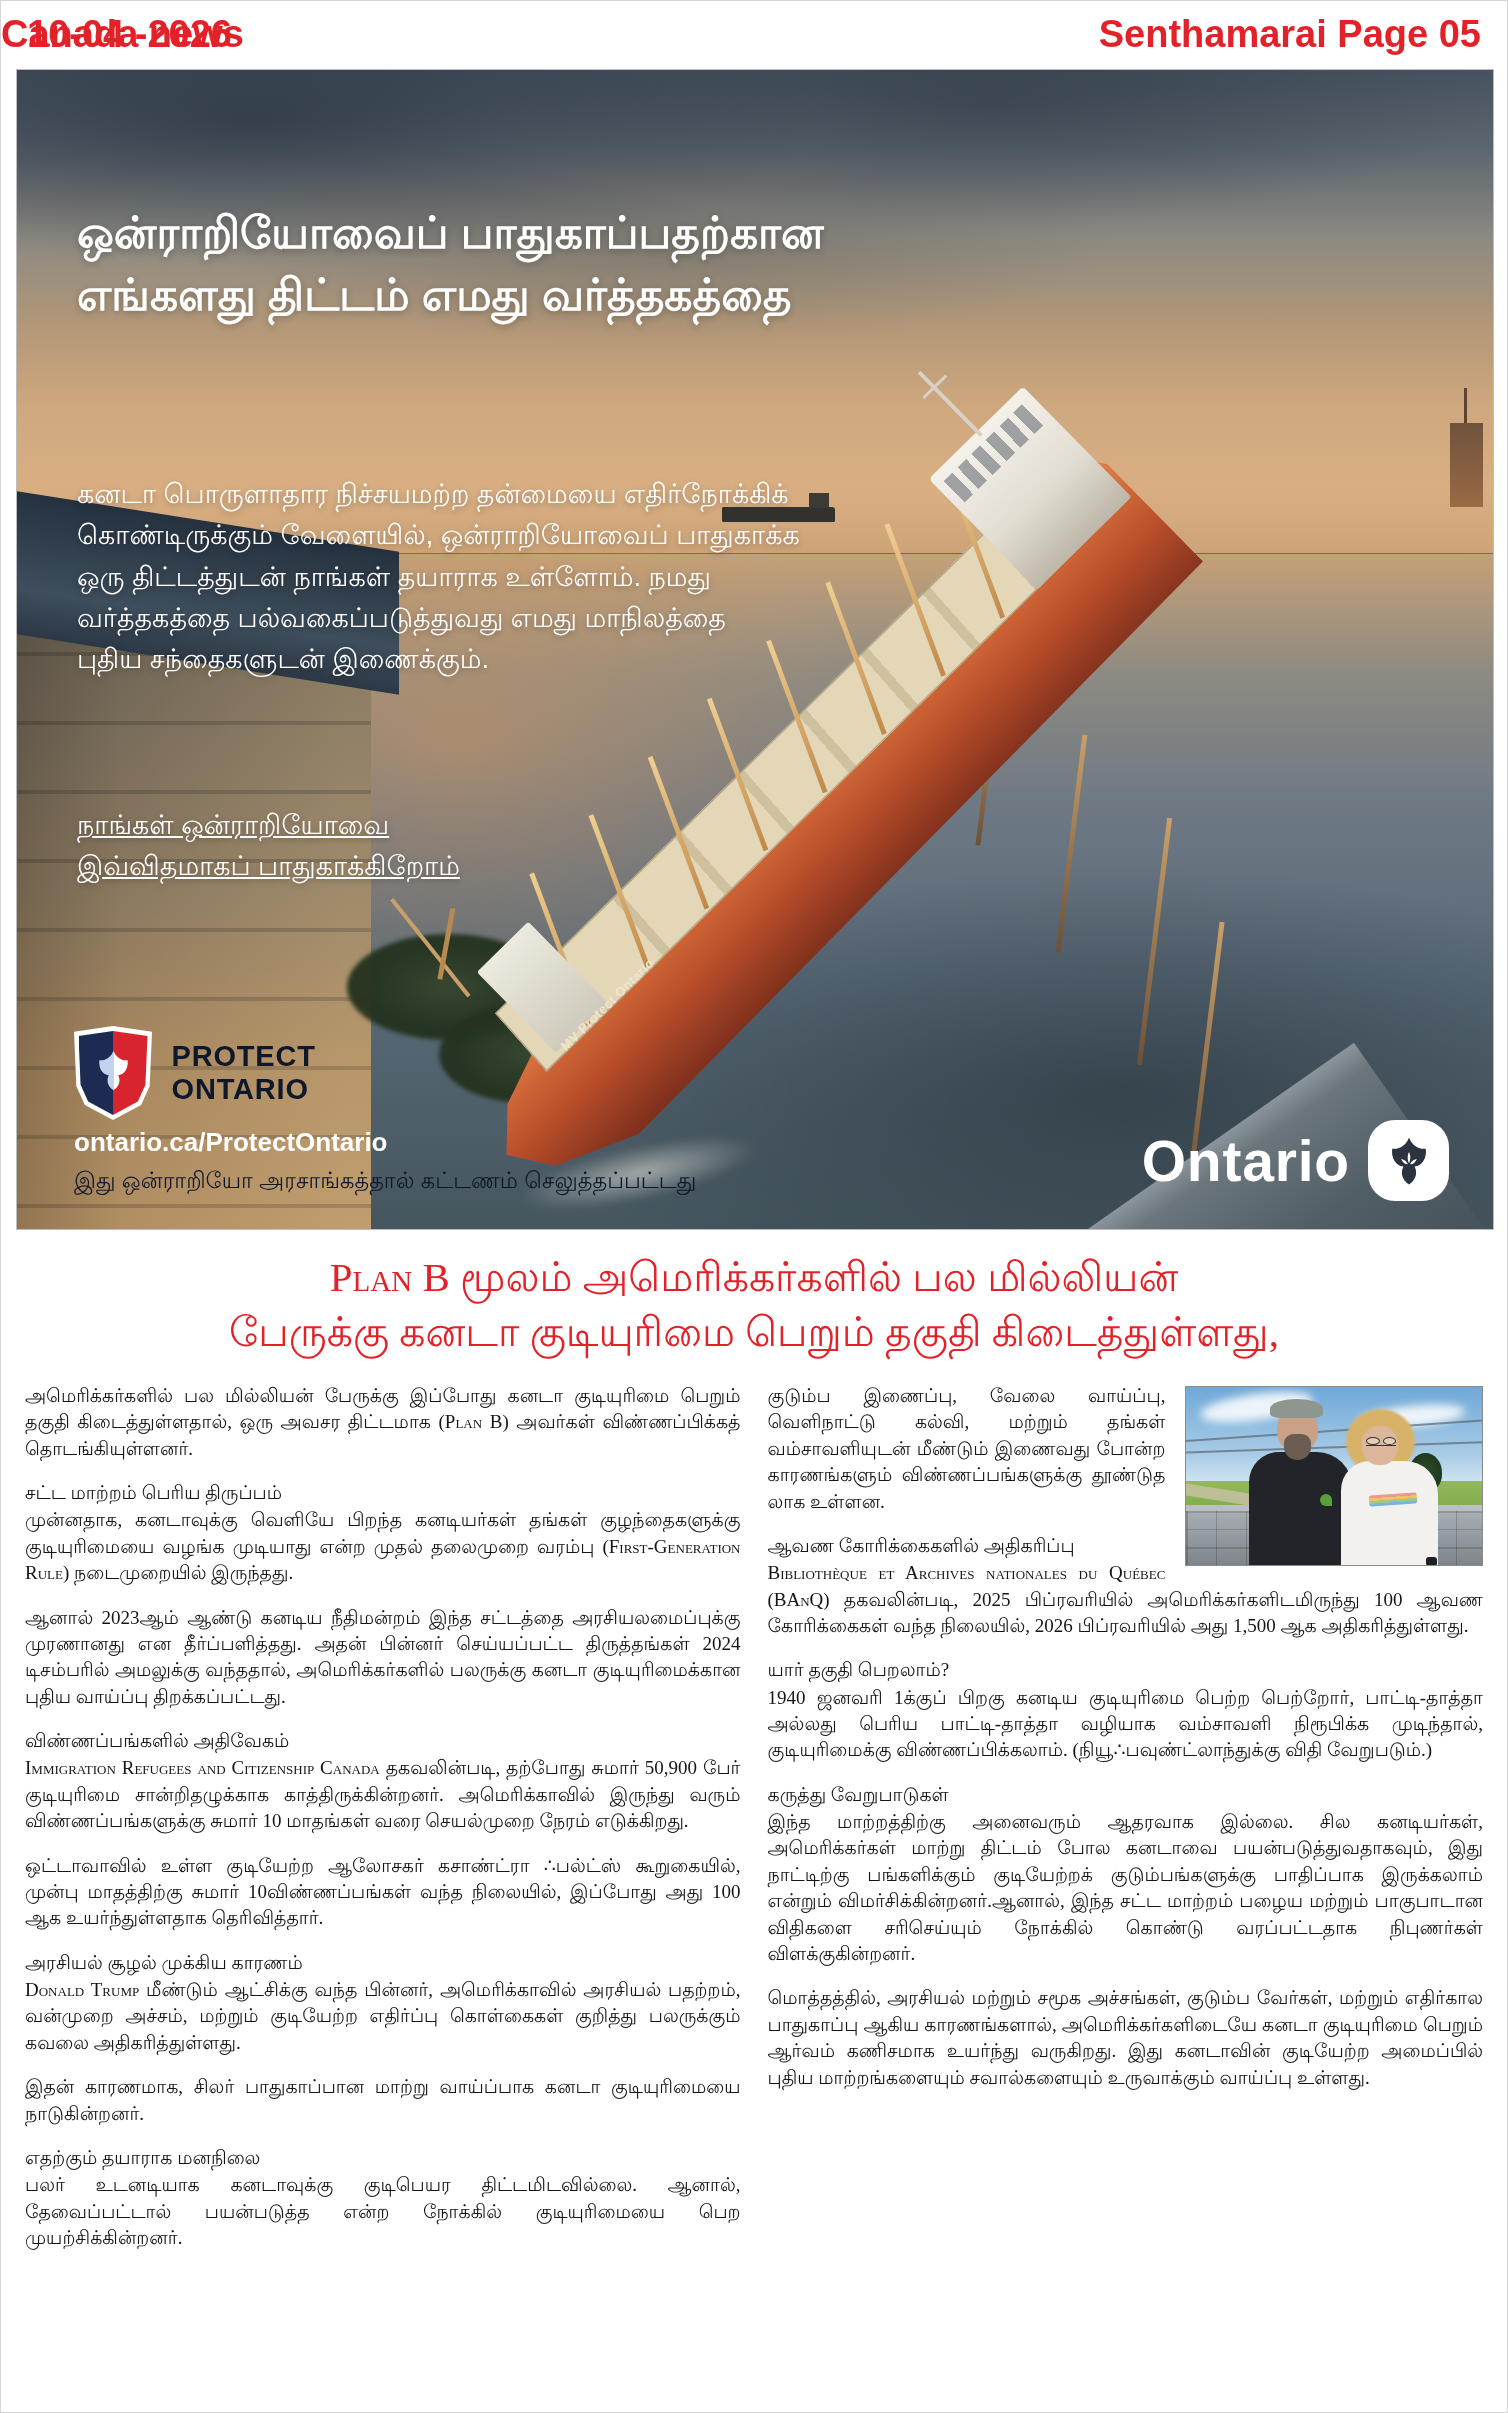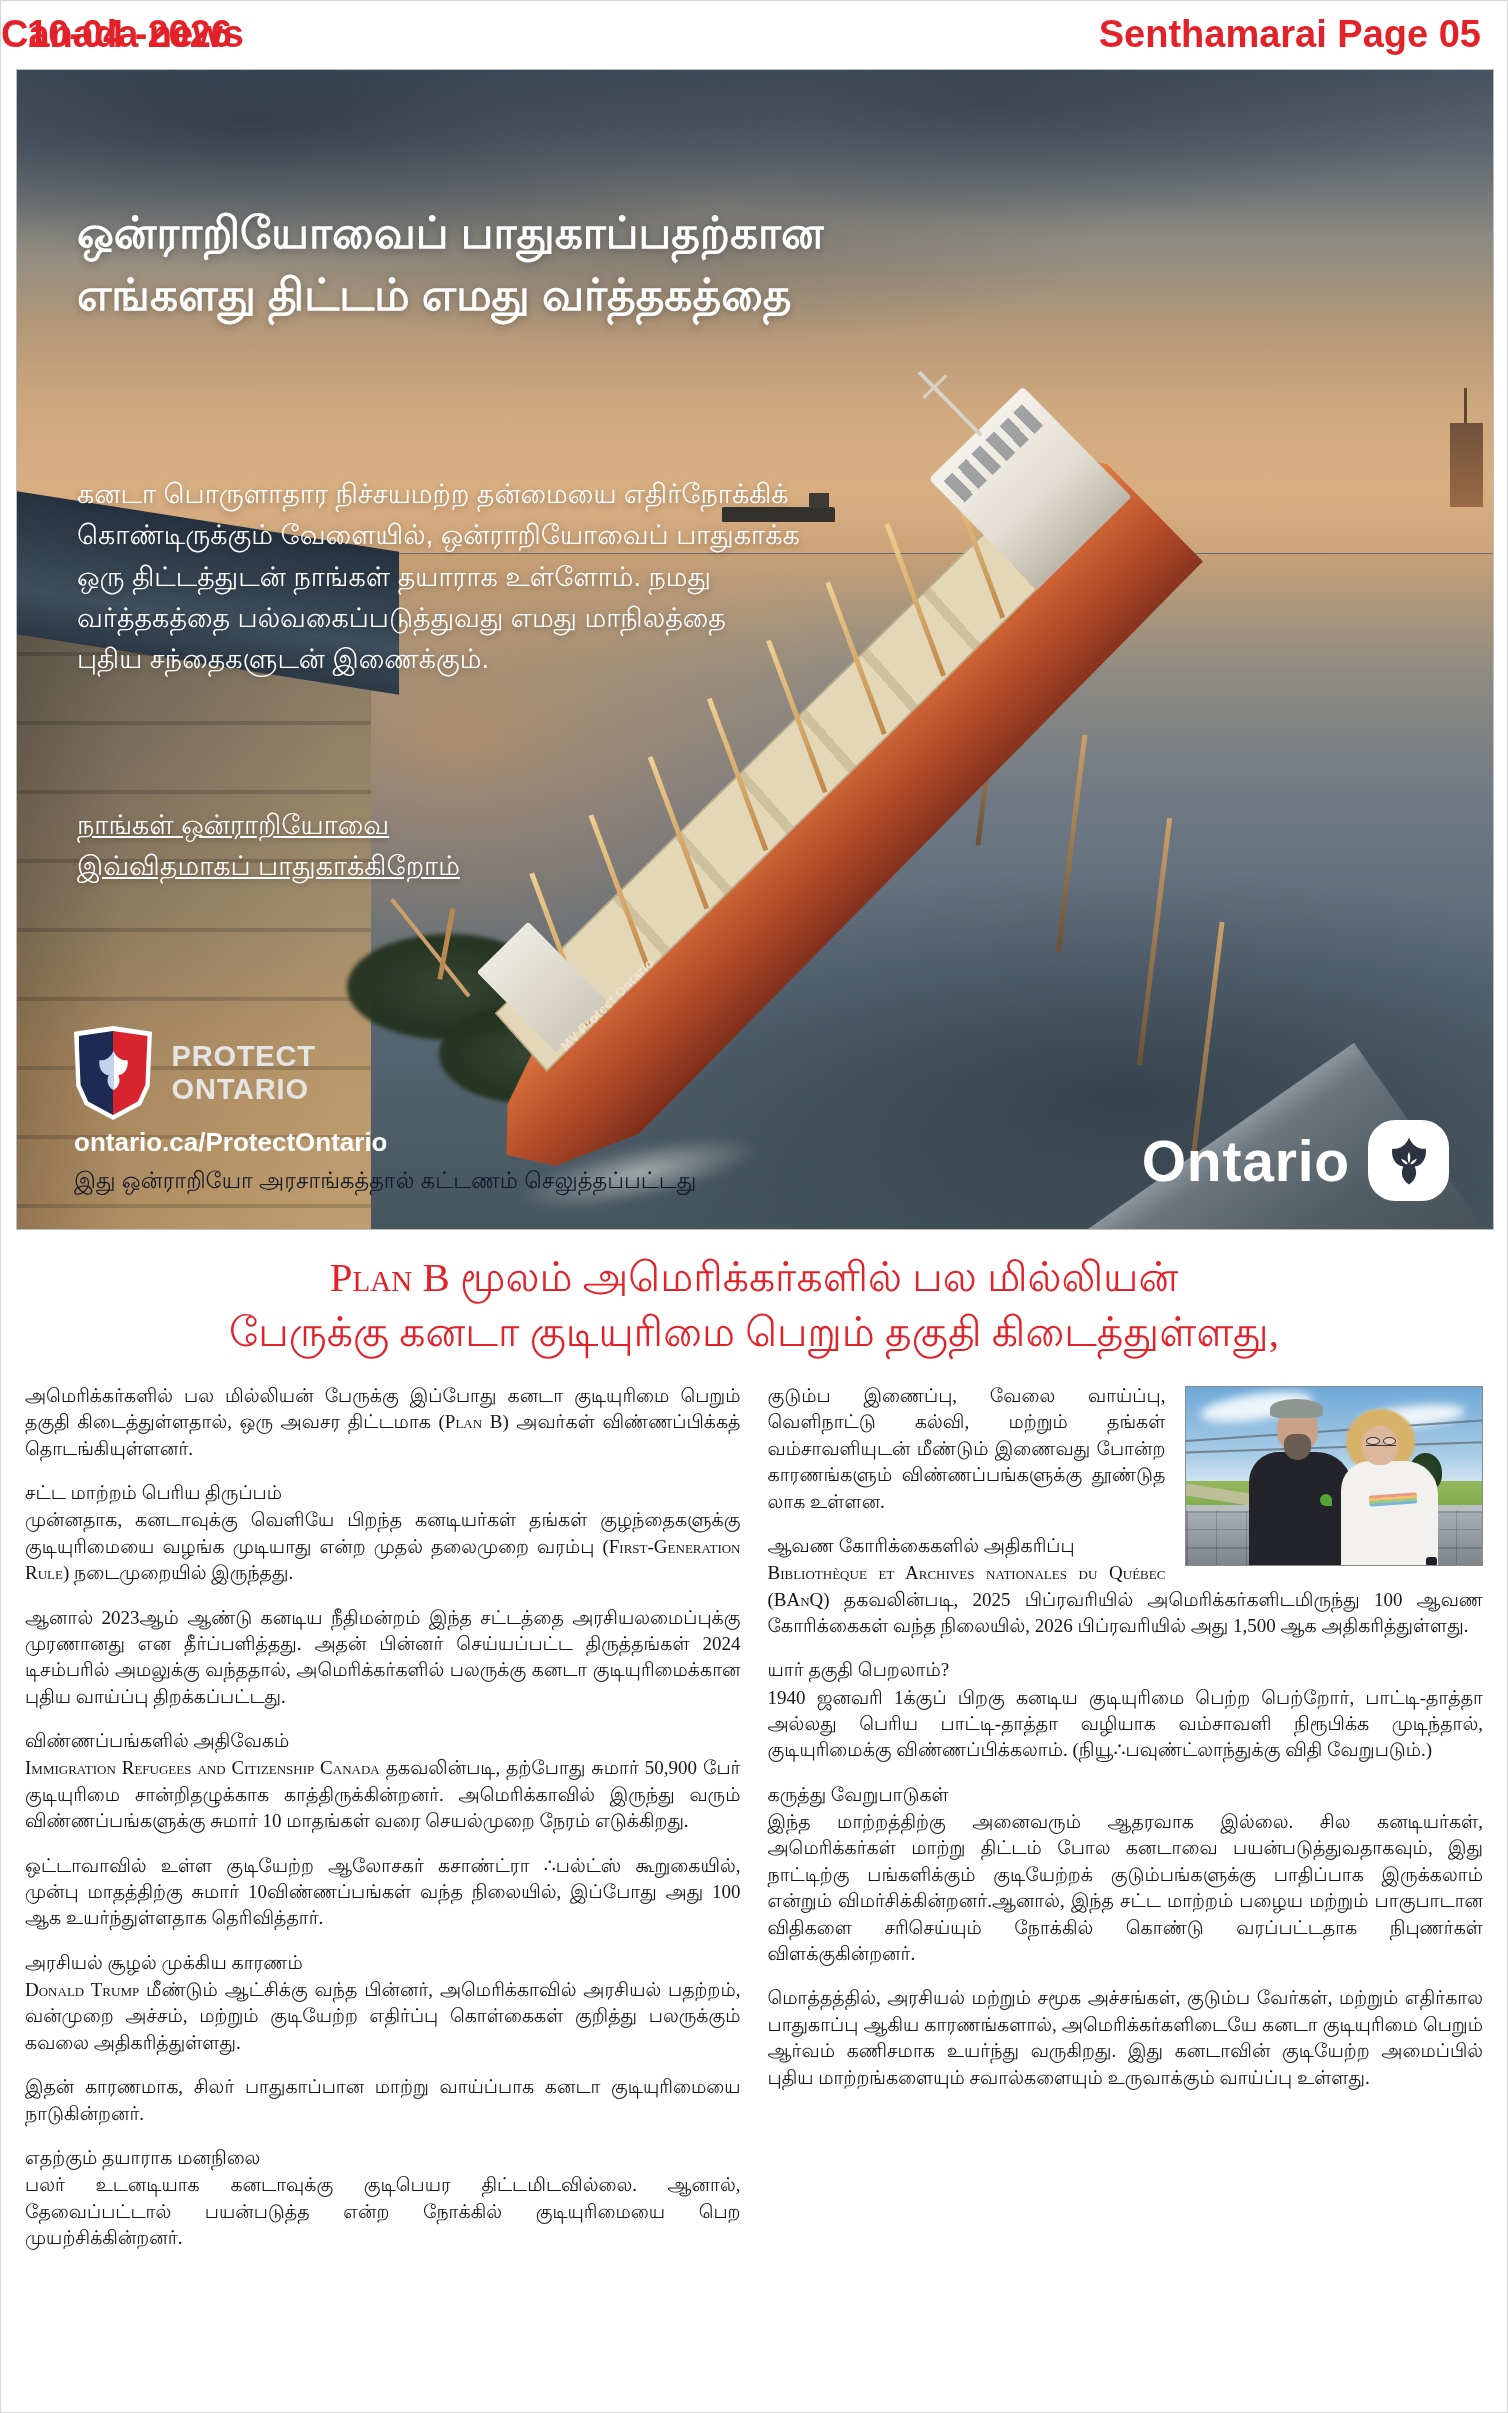--- a/index.html
+++ b/index.html
@@ -124,21 +124,21 @@
 
   .ad-brand { position:absolute; left:57px; top:956px; display:flex; align-items:center; gap:19.6px; }
   .shield-outer { width:78px; height:94px; background:#fff;
     clip-path:polygon(50% 100%, 86% 84%, 97% 64%, 100% 6%, 50% 0%, 0% 6%, 3% 64%, 14% 84%);
     display:flex; align-items:center; justify-content:center; }
   .shield { width:69px; height:84px;
     clip-path:polygon(50% 100%, 86% 84%, 97% 64%, 100% 6%, 50% 0%, 0% 6%, 3% 64%, 14% 84%);
     background:linear-gradient(90deg,#1d2a52 0 50%, #d7242e 50% 100%);
     display:flex; align-items:center; justify-content:center; }
   .shield svg { width:47px; height:47px; margin-top:-6px; }
-  .brand-word { color:#e5e5e5; font-weight:700; font-size:29px; line-height:1.15; letter-spacing:0.8px; }
+  .brand-word { color:#0f172a; font-weight:700; font-size:29px; line-height:1.15; letter-spacing:0.8px; }
 
   .ad-url { position:absolute; left:57px; top:1057px; color:#fff; font-size:26px; font-weight:700; }
   .ad-disclaimer { position:absolute; left:57px; top:1098px; color:#0f172a; font-size:22.6px; }
 
   .ontario-lockup { position:absolute; right:44px; top:1050px; display:flex; align-items:center; gap:18px; }
   .ontario-word { color:#fff; font-size:57px; font-weight:700; letter-spacing:0.8px; }
   .squircle { width:81px; height:81px; background:#fff; border-radius:27px;
     display:flex; align-items:center; justify-content:center; }
   .squircle svg { width:56px; height:56px; }
 

